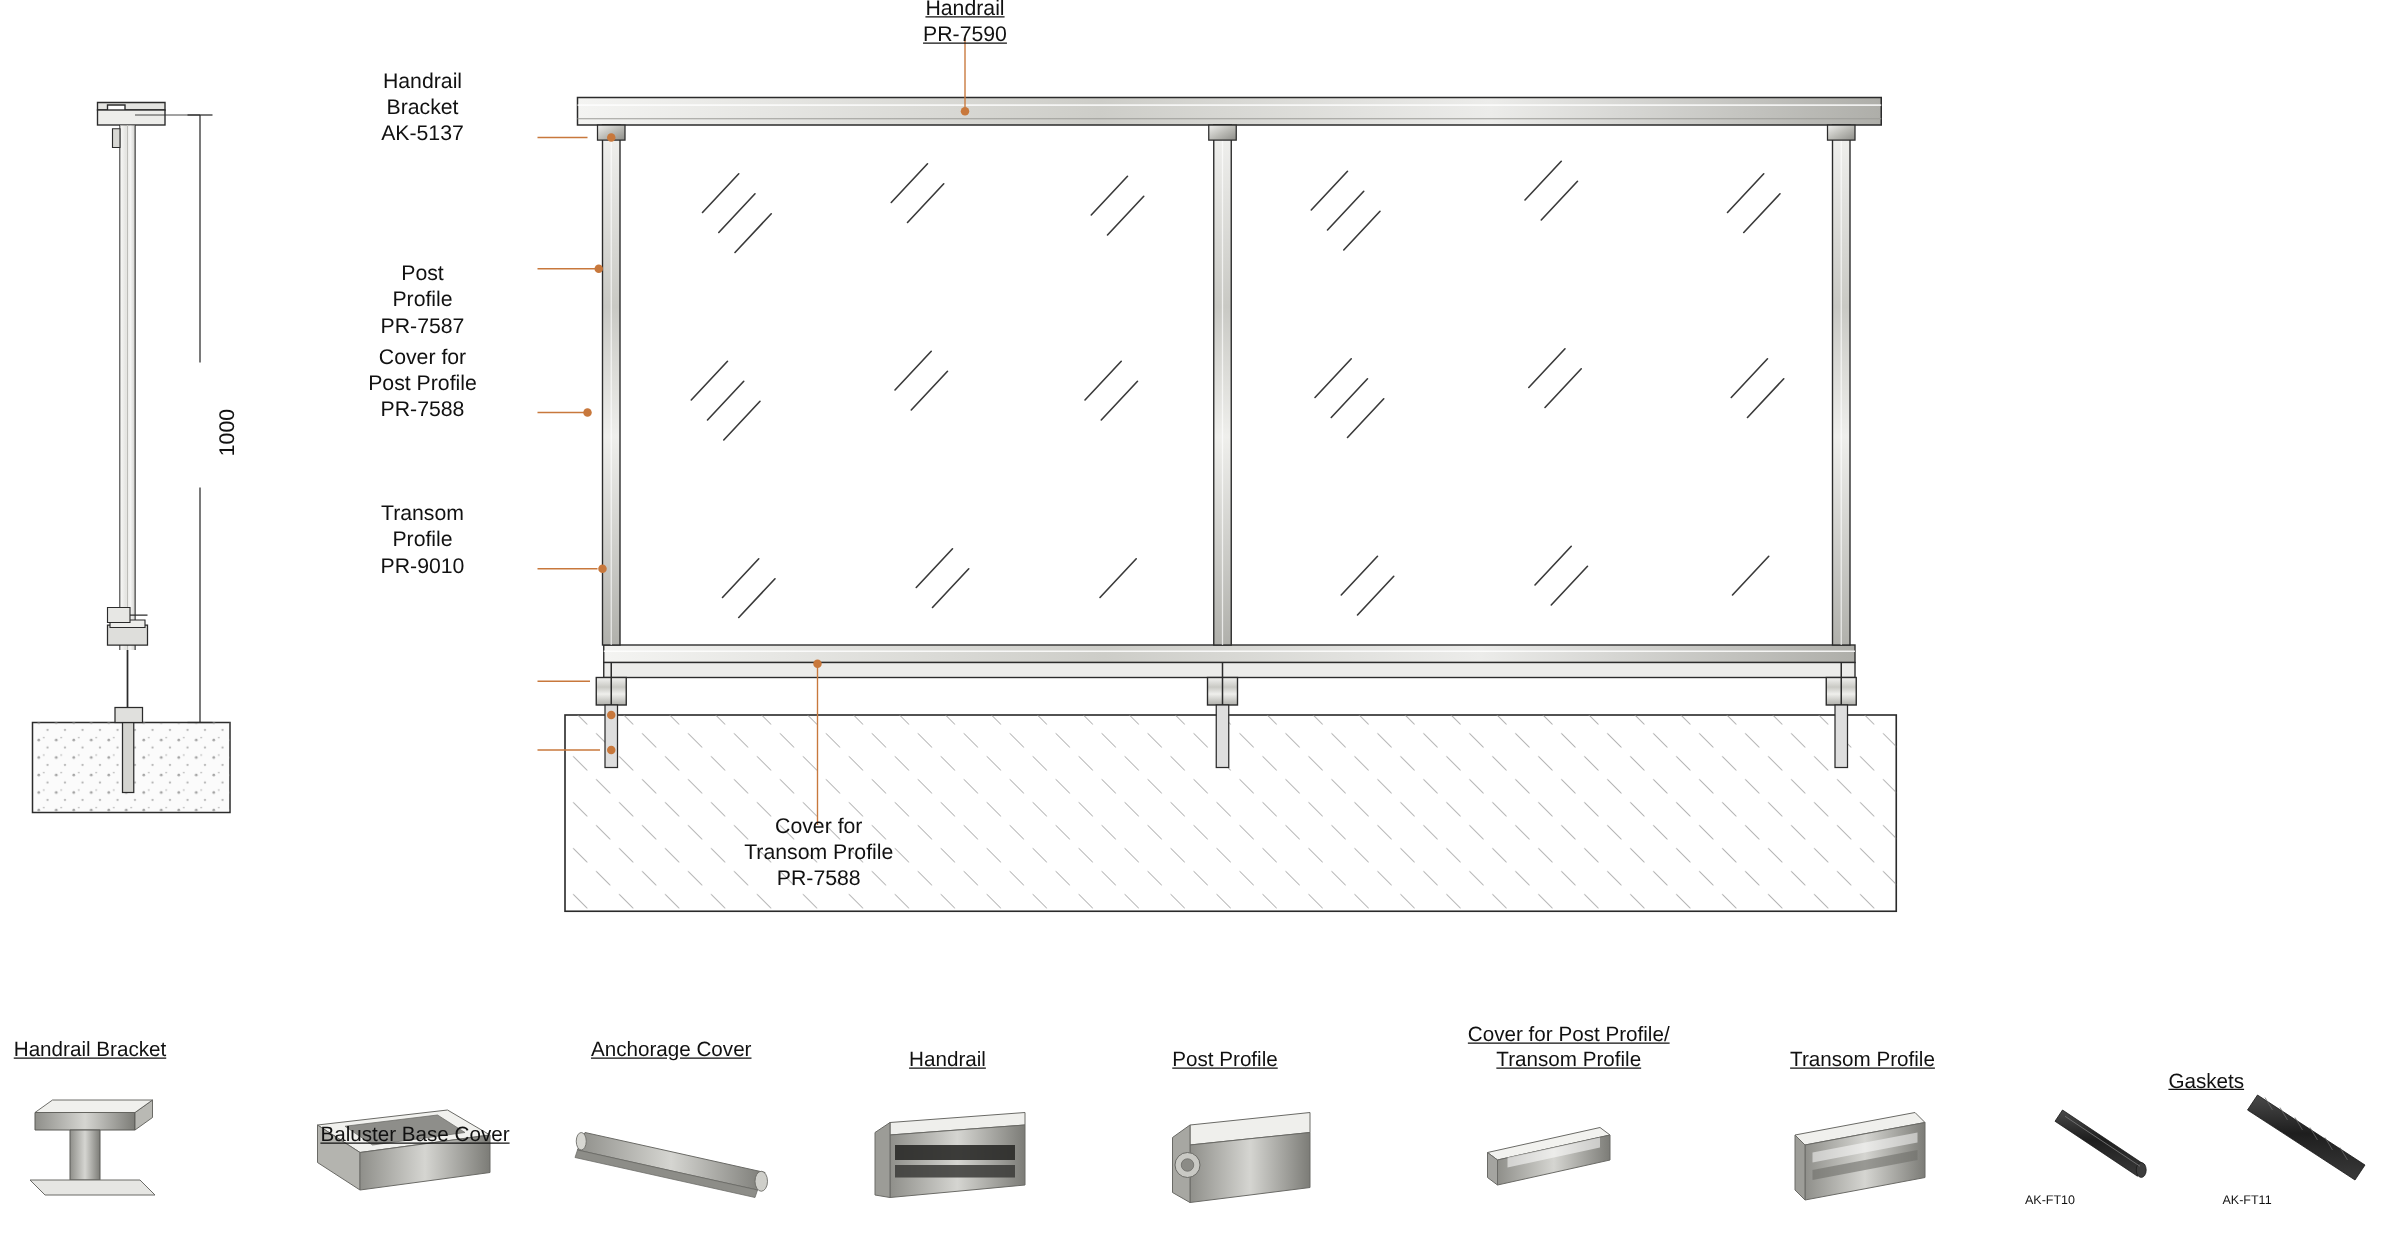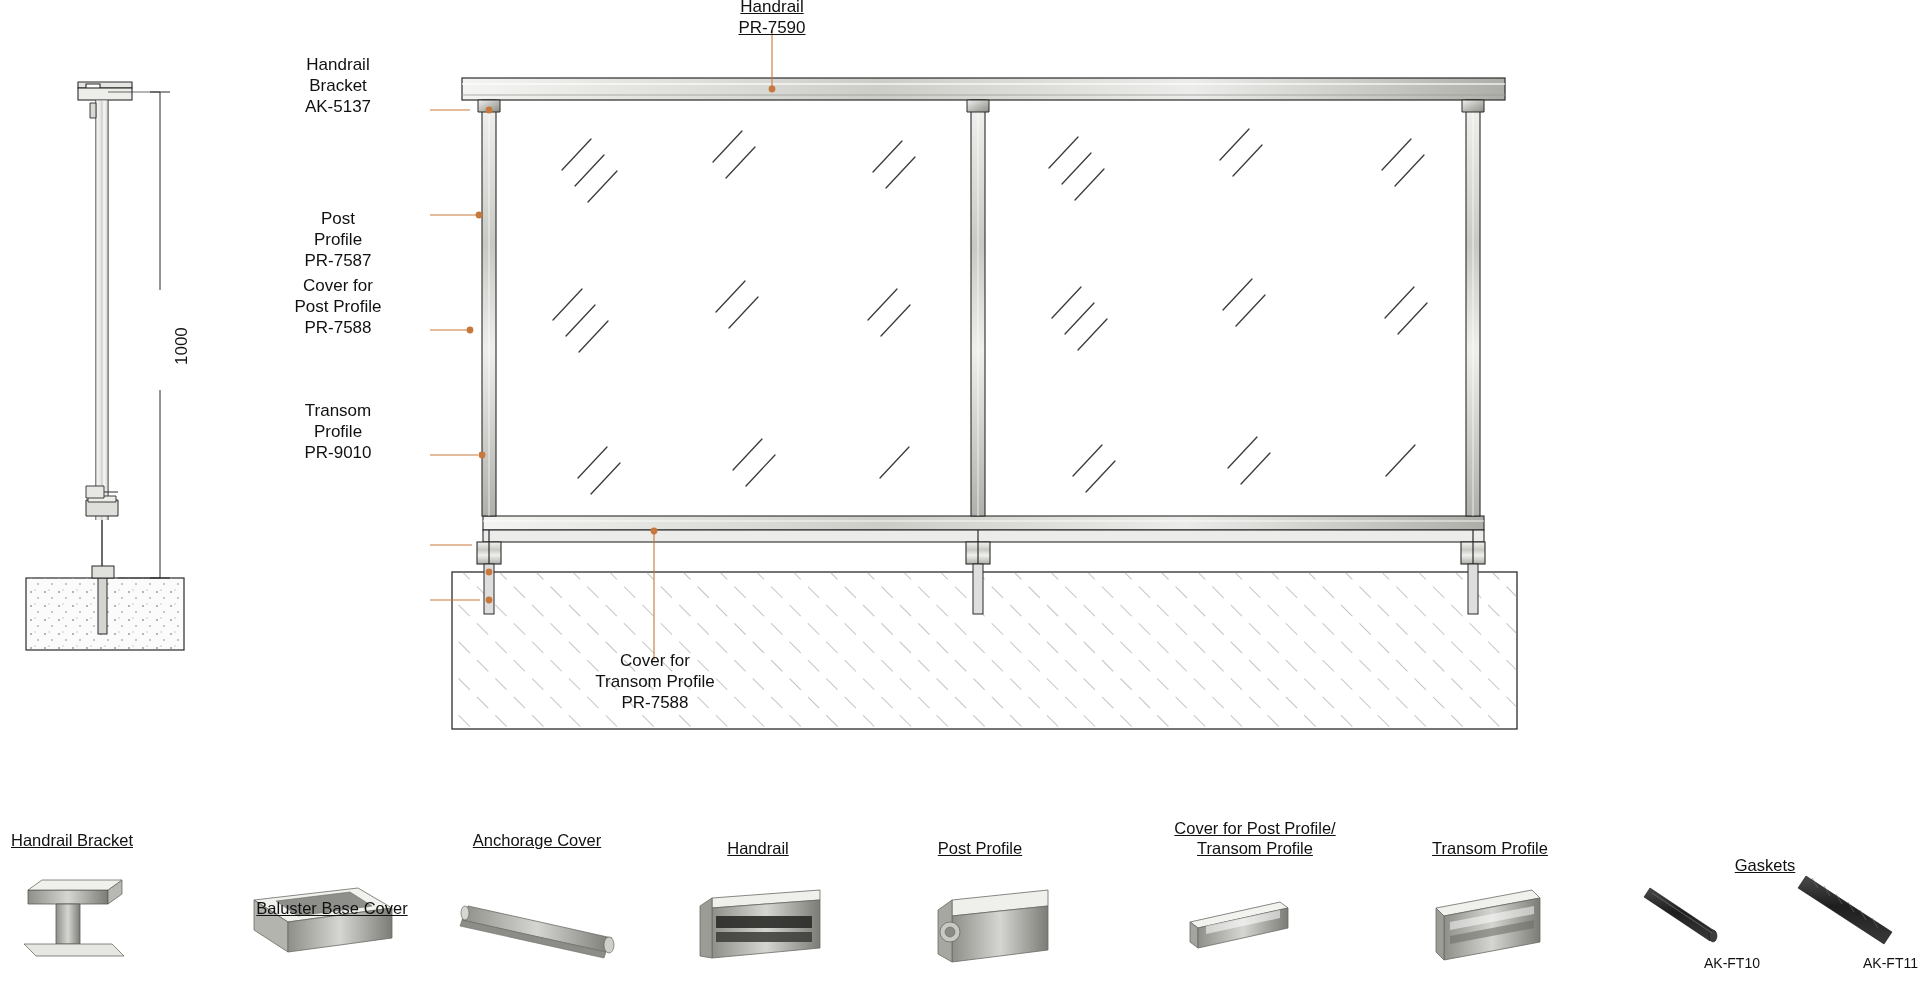--- a/index.html
+++ b/index.html
@@ -42,22 +42,22 @@
     position: absolute;
     text-align: center;
     font-size: 16.5px;
     color: #111;
     text-decoration: underline;
     line-height: 20px;
     white-space: pre-line;
   }
   .prod-code {
     position: absolute;
-    text-align: right;
-    font-size: 14px;
+    text-align: left;
+    font-size: 10px;
     color: #111;
   }
   .dimtext {
     position: absolute;
     font-size: 17px;
     color: #111;
     transform: rotate(-90deg);
     transform-origin: left top;
     white-space: nowrap;
   }

